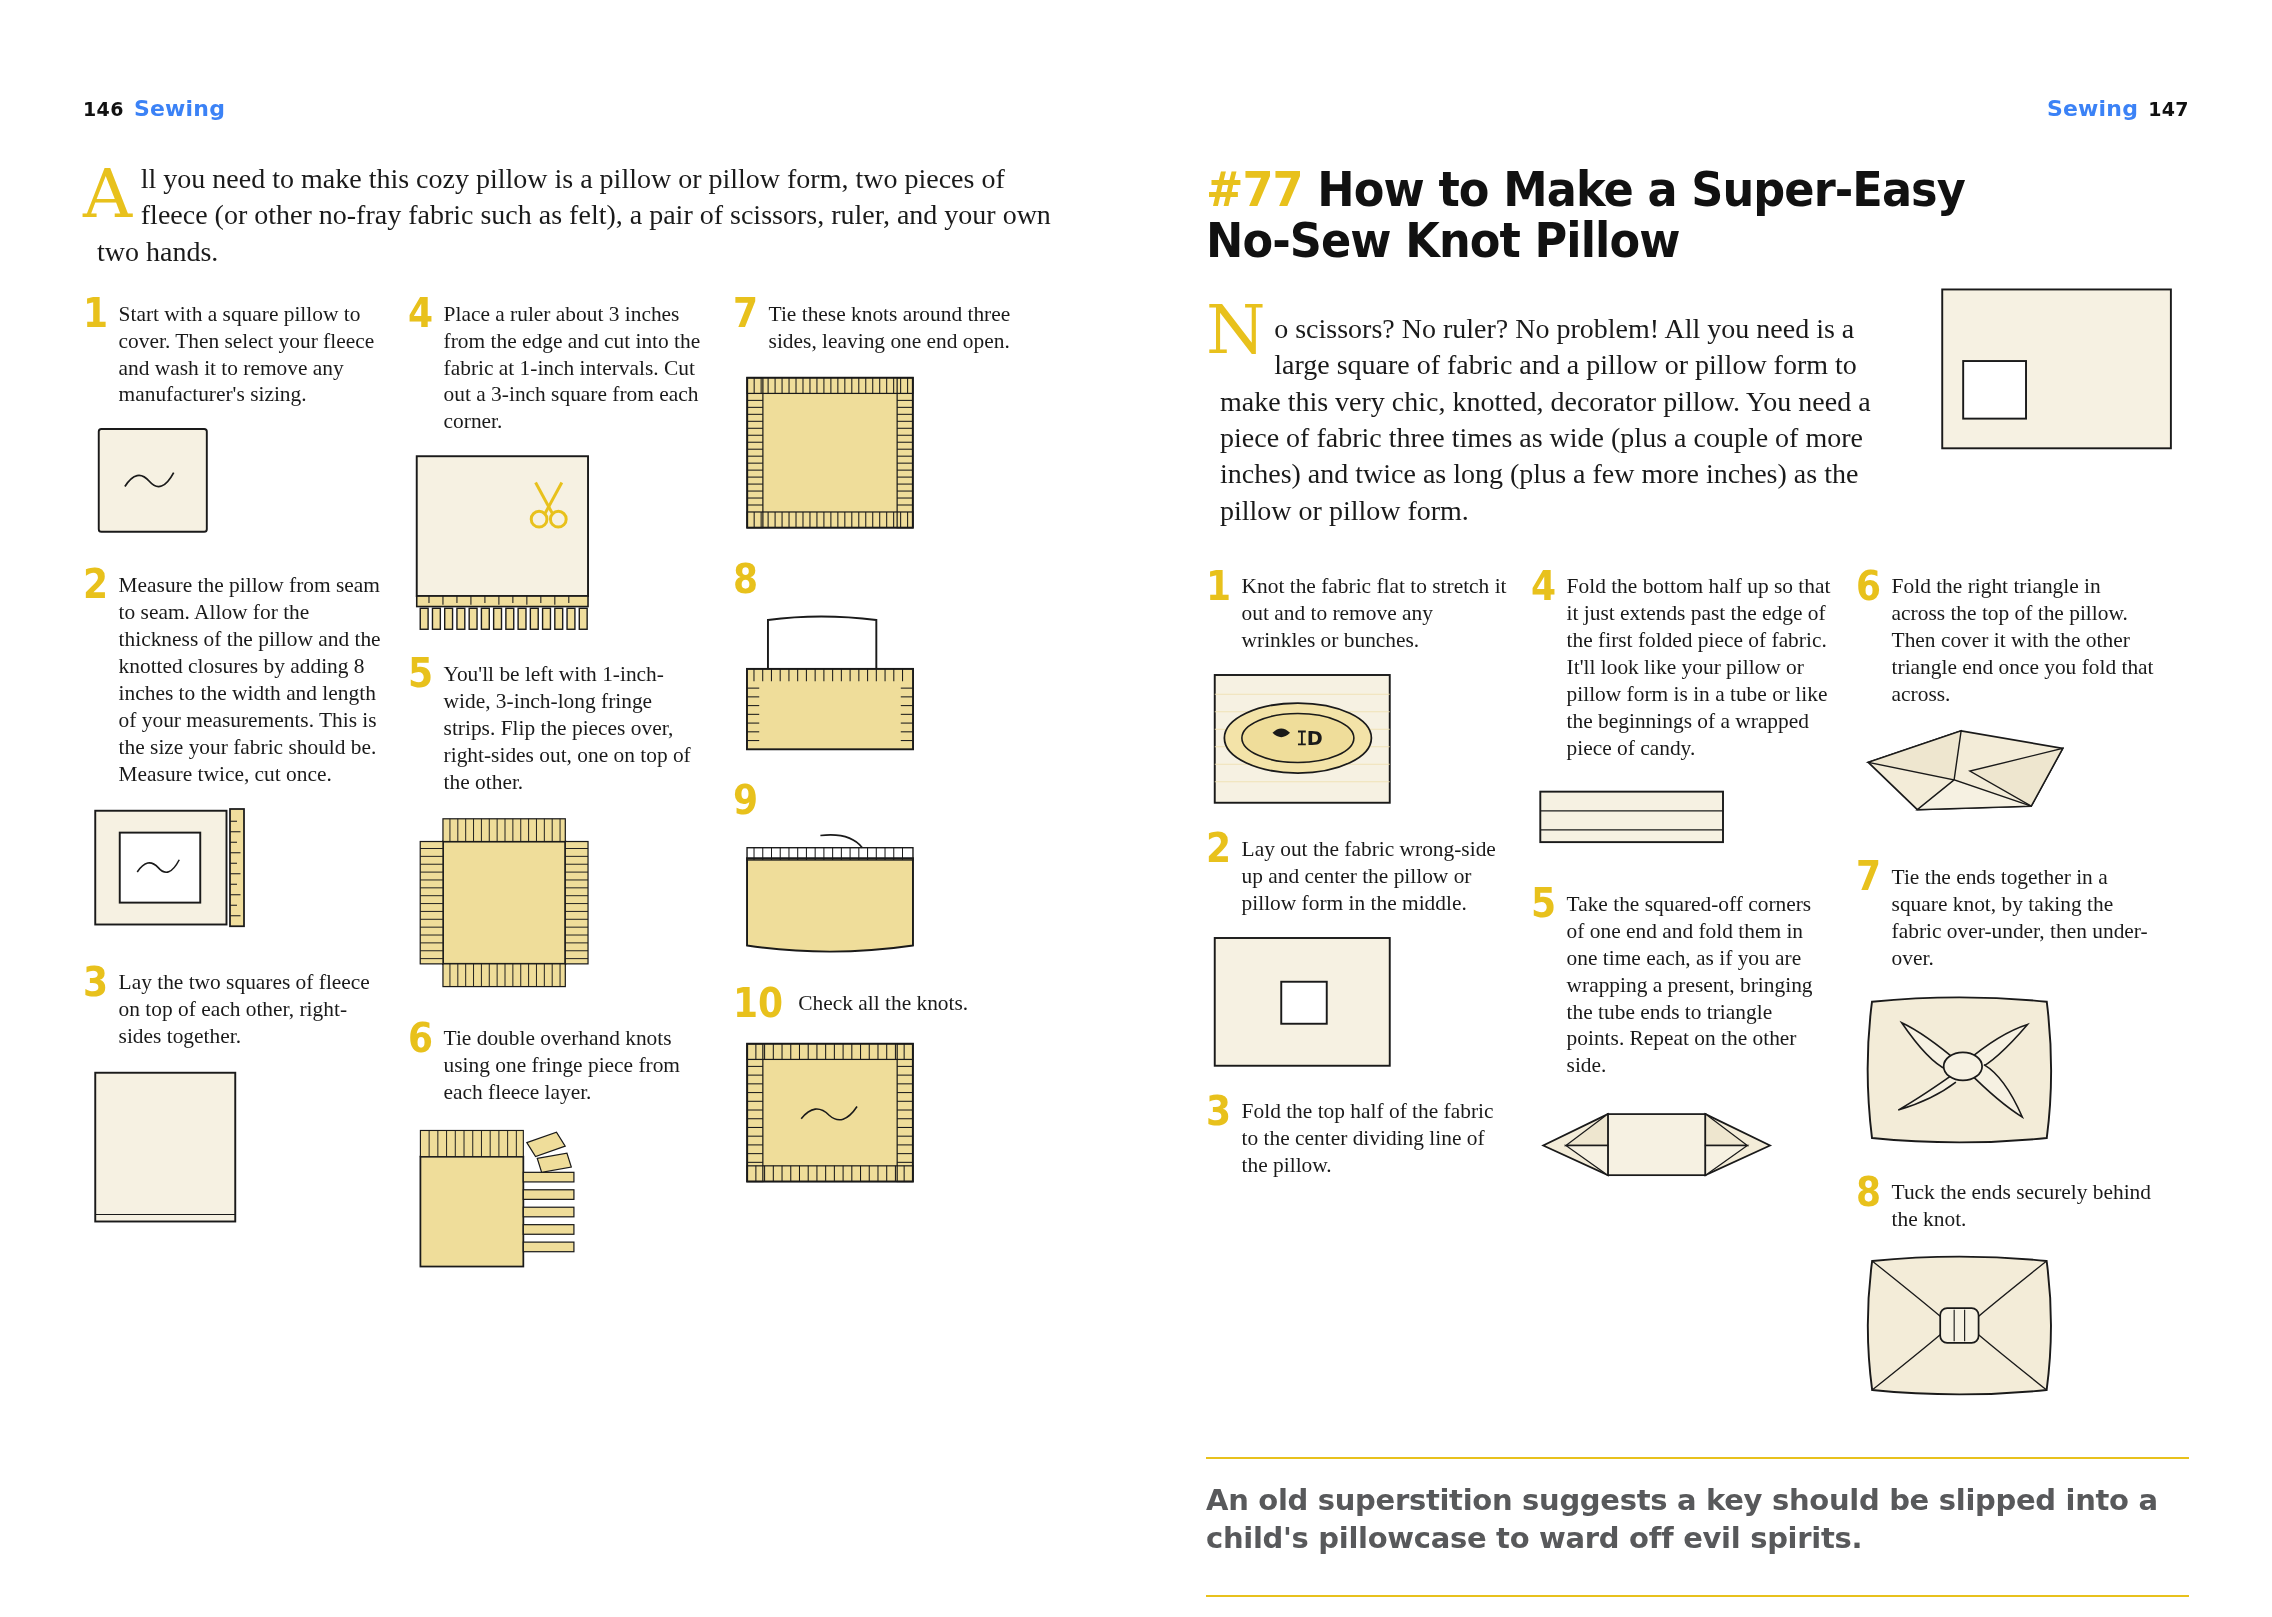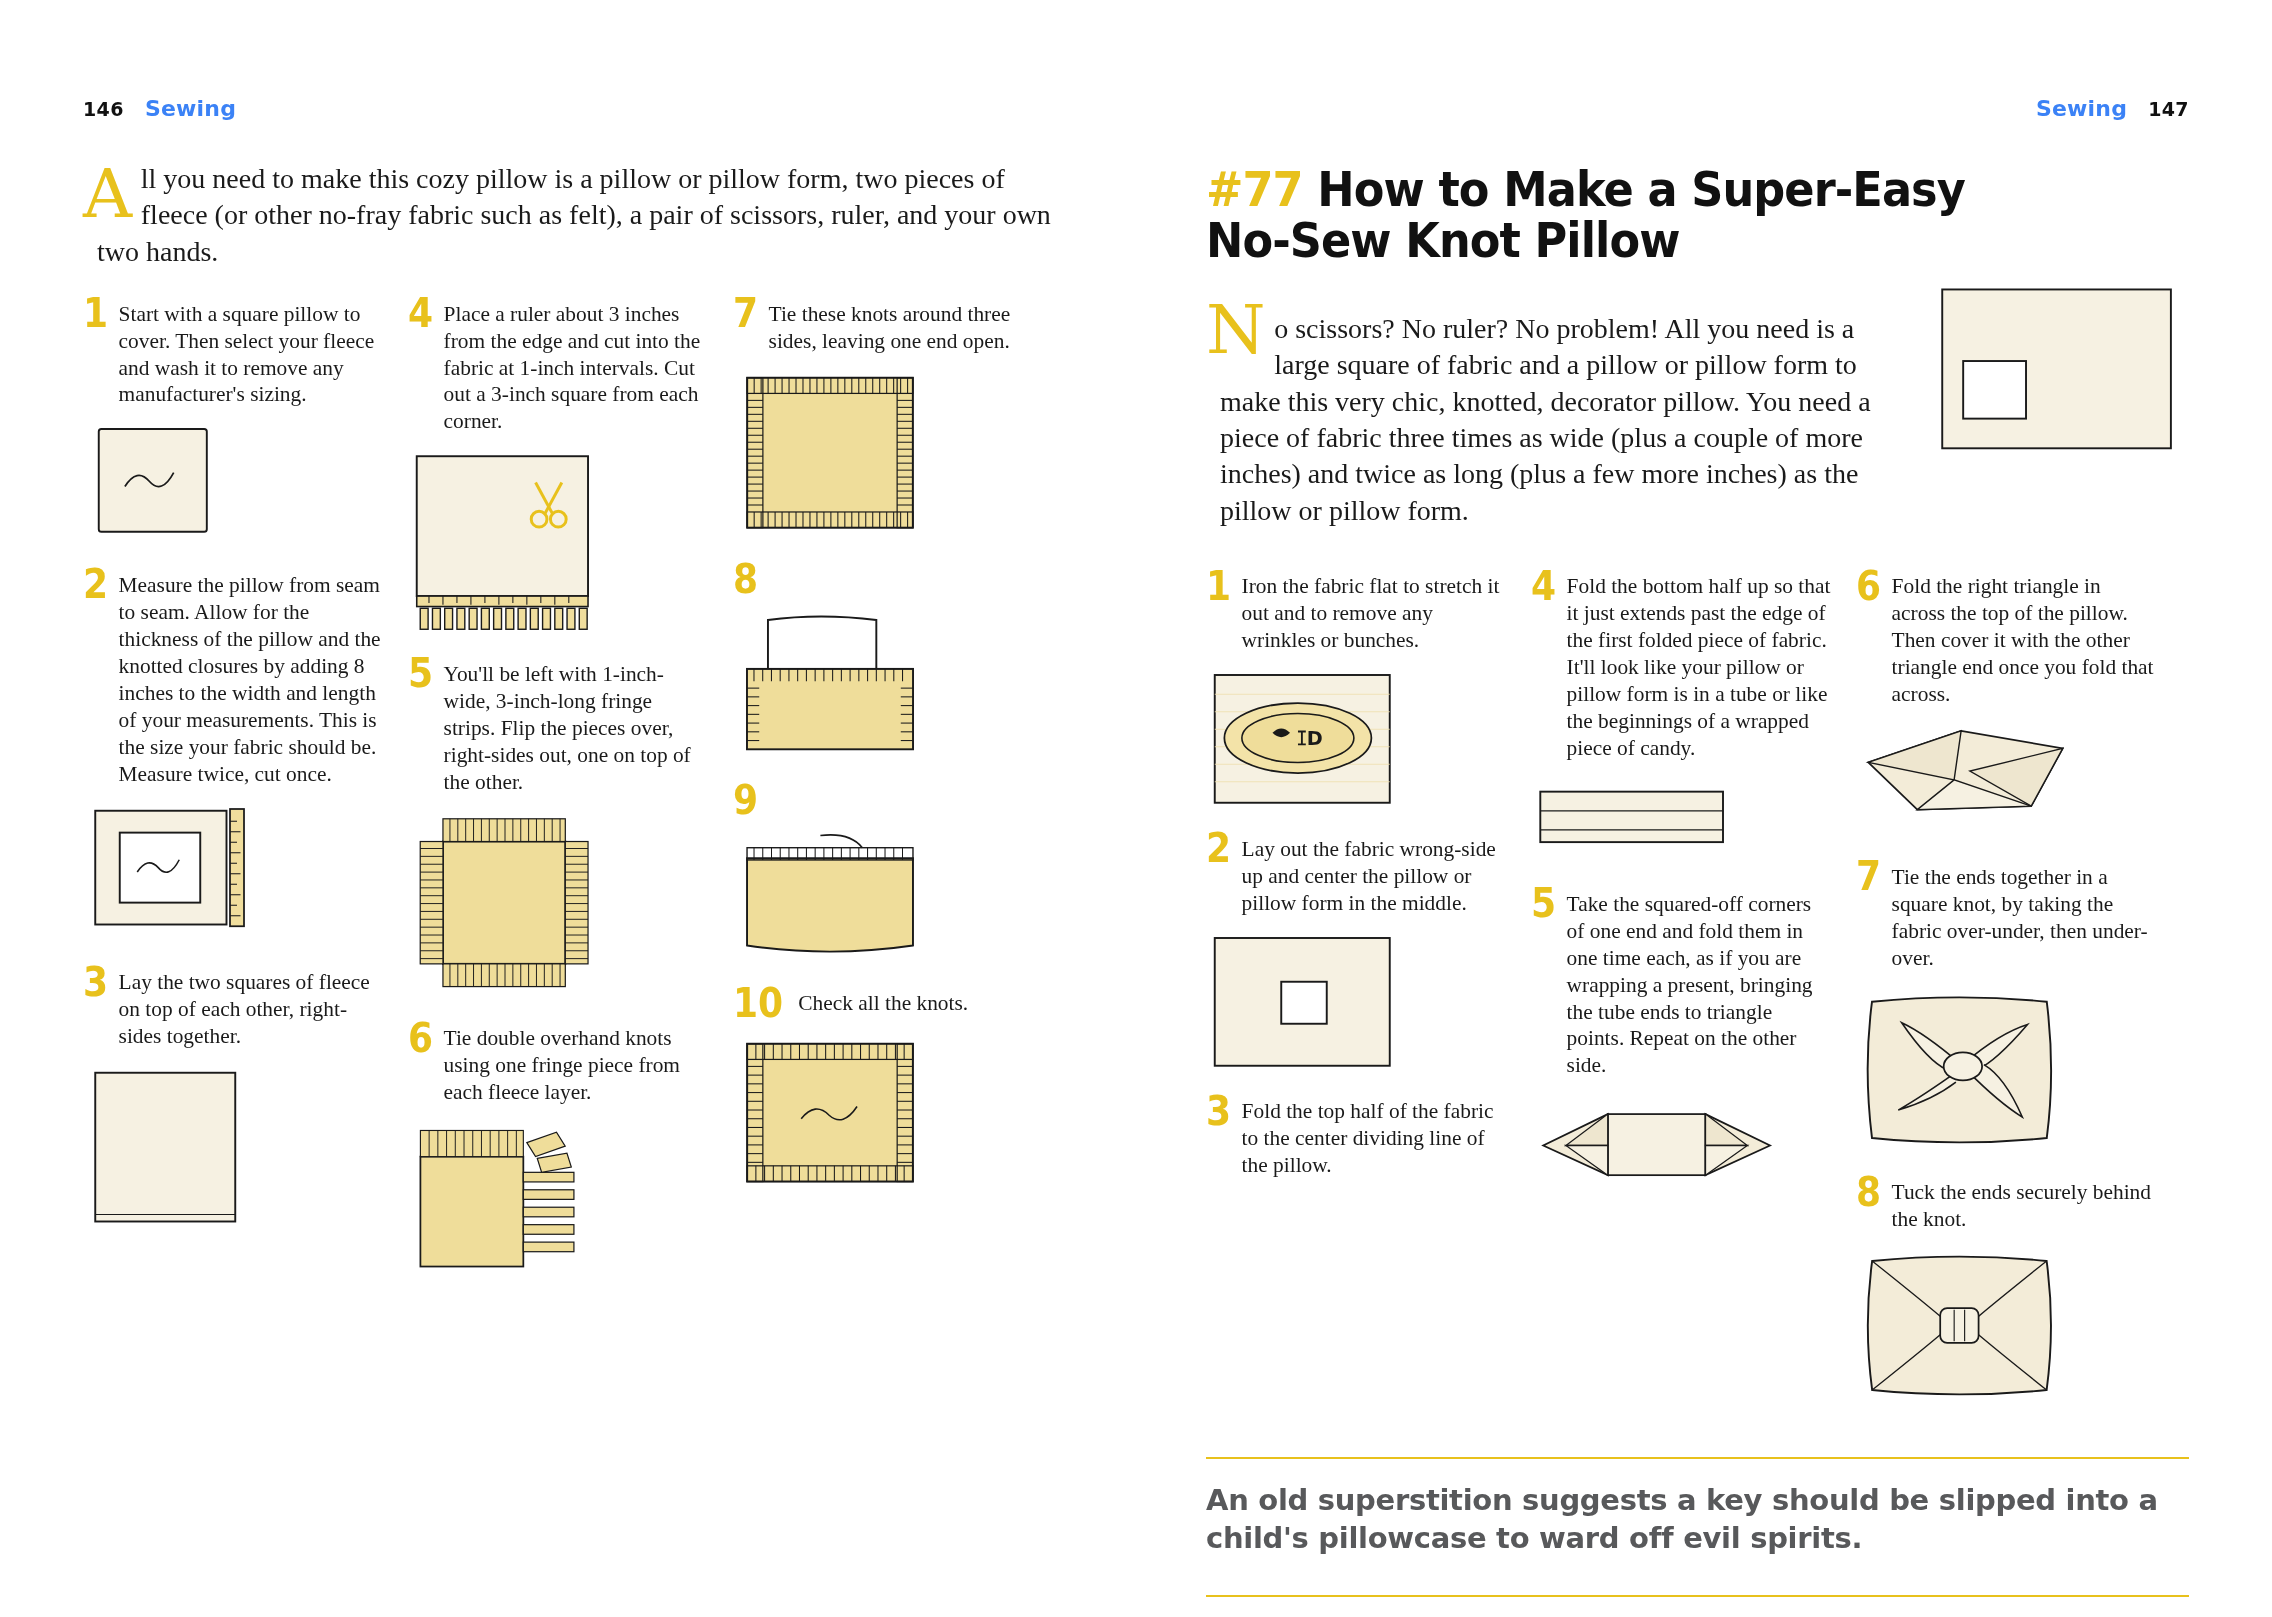--- a/index.html
+++ b/index.html
@@ -10,21 +10,21 @@
     font-family:"Liberation Serif", serif;
     color:#1a1a1a;
     overflow:hidden;
   }
   .spread { position:relative; width:2273px; height:1617px; display:flex; }
   .page { position:relative; width:1136px; height:1617px; }
   .page.left  { padding:96px 70px 52px 83px; }
   .page.right { padding:96px 83px 52px 70px; }
 
   
-  .runhead { display:flex; align-items:baseline; gap:21px; height:35px; }
+  .runhead { display:flex; align-items:baseline; gap:10px; height:35px; }
   .runhead.rightal { justify-content:flex-end; }
   .folio {
     font-family:"DejaVu Sans", sans-serif;
     font-size:19px; font-weight:700; color:#111; letter-spacing:0.4px;
   }
   .section-name {
     font-family:"DejaVu Sans", sans-serif;
     font-size:22px; font-weight:800; color:#3b82f6; letter-spacing:0.2px;
   }
 
@@ -617,21 +617,21 @@
         </svg>
       </div>
     </div>
 
     <div class="cols">
 
       <div class="col">
 
         <div class="step">
           <div class="stepnum">1</div>
-          <div class="steptext">Iron the fabric flat to stretch it out and to remove any wrinkles or bunches.</div>
+          <div class="steptext">Knot the fabric flat to stretch it out and to remove any wrinkles or bunches.</div>
         </div>
         <div class="figure">
           <svg width="210" height="140" viewBox="0 0 240 160">
             <rect x="10" y="8" width="200" height="146" fill="#f6f1e2" stroke="#1a1a1a" stroke-width="2.2"></rect>
             <g stroke="#efe0b0" stroke-width="1">
               <line x1="10" y1="30" x2="210" y2="30"></line>
                 <line x1="10" y1="50" x2="210" y2="50"></line>
               <line x1="10" y1="70" x2="210" y2="70"></line>
                 <line x1="10" y1="90" x2="210" y2="90"></line>
               <line x1="10" y1="110" x2="210" y2="110"></line>

